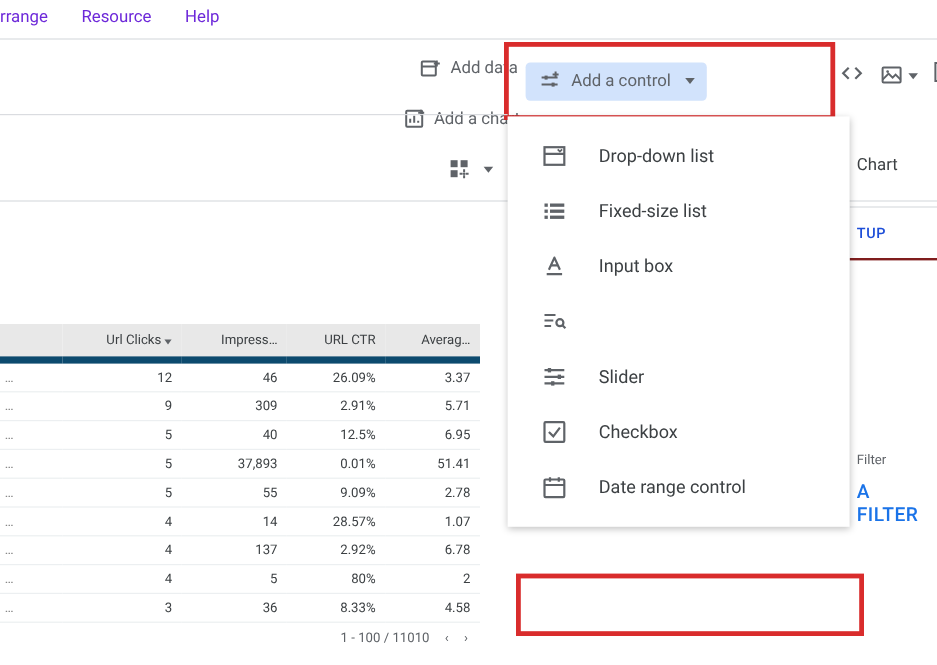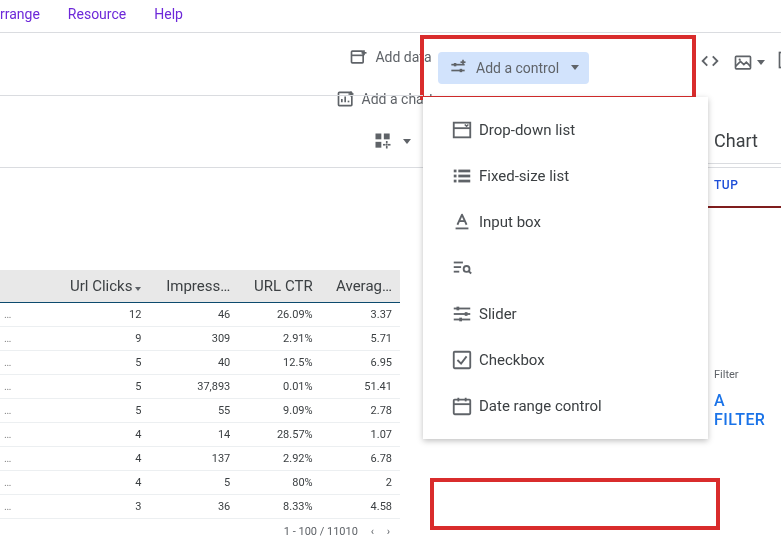--- a/index.html
+++ b/index.html
@@ -86,21 +86,21 @@
     top:97px;
     width:285px;
     background:#fff;
     box-shadow: 0 2px 6px rgba(0,0,0,0.25);
     padding: 10px 0;
     z-index: 5;
   }
   .dd-item {
     display:flex;
     align-items:center;
-    gap:6px;
+    gap:26px;
     padding:12px 20px 12px 28px;
     color:#3c4043;
     font-size:15px;
     cursor:pointer;
   }
   .dd-icon { width:22px; height:22px; display:flex; align-items:center; justify-content:center; color:#5f6368;}
 
   .date-highlight {
     position:absolute;
     left:430px;
@@ -115,21 +115,21 @@
 
   .side-panel {
     position:absolute;
     left:708px;
     top:120px;
     width:73px;
     display:flex;
     flex-direction:column;
     color:#3c4043;
   }
-  .side-panel .title { font-size:18px; padding:10px 4px 12px 6px; border-bottom:1px solid #dadce0; }
+  .side-panel .title { font-size:14px; padding:10px 4px 26px 6px; border-bottom:1px solid #dadce0; }
   .side-panel .tab { font-size:12px; font-weight:500; color:#1d4ed8; letter-spacing:0.5px; padding:14px 6px 14px 6px; border-bottom:2px solid #7f1d1d; }
   .side-panel .filter-label { font-size:11px; color:#5f6368; margin-top:160px; padding-left:6px;}
   .side-panel .filter-link { font-size:16px; color:#1a73e8; font-weight:500; padding:10px 16px 0 6px; letter-spacing:0.4px;}
 
   .canvas-area {
     position:absolute;
     left:0;
     top:95px;
     width:423px;
     height:460px;
@@ -144,22 +144,22 @@
     font-size:11px;
     color:#3c4043;
   }
   .data-table table { border-collapse: collapse; width:100%; }
   .data-table th {
     background:#e8e8e8;
     font-weight:400;
     color:#3c4043;
     text-align:right;
     padding:7px 8px 7px 4px;
-    font-size:15px;
-    border-bottom:1px solid #0c4a6e;
+    font-size:11px;
+    border-bottom:6px solid #0c4a6e;
     white-space: nowrap;
   }
   .data-table th.first { text-align:left; width:40px; }
   .data-table td {
     text-align:right;
     padding:5px 8px 5px 4px;
     border-bottom:1px solid #eceff1;
     font-size:11px;
   }
   .data-table td.first { text-align:left; color:#888;}

